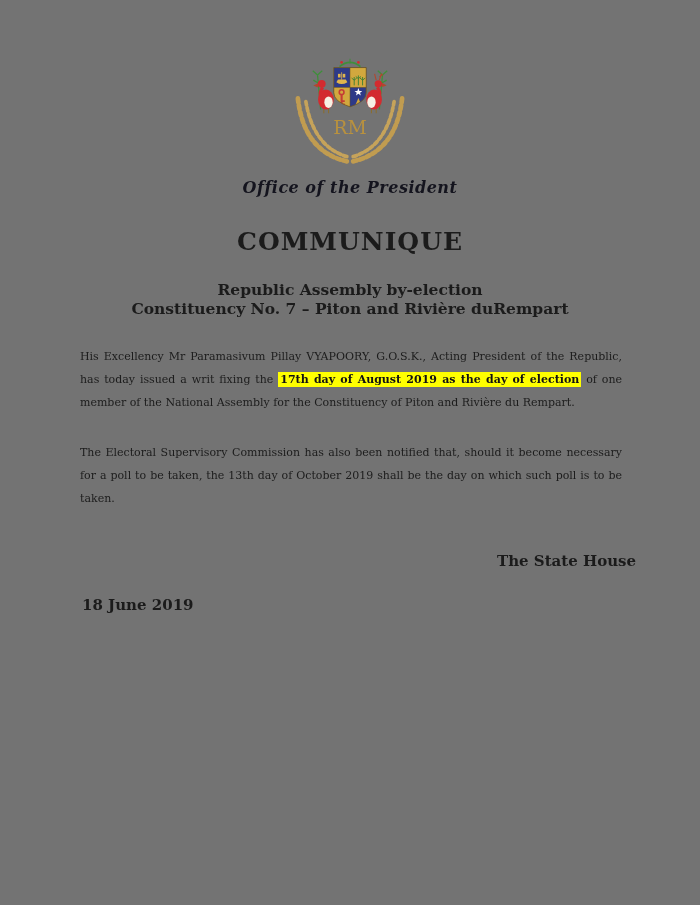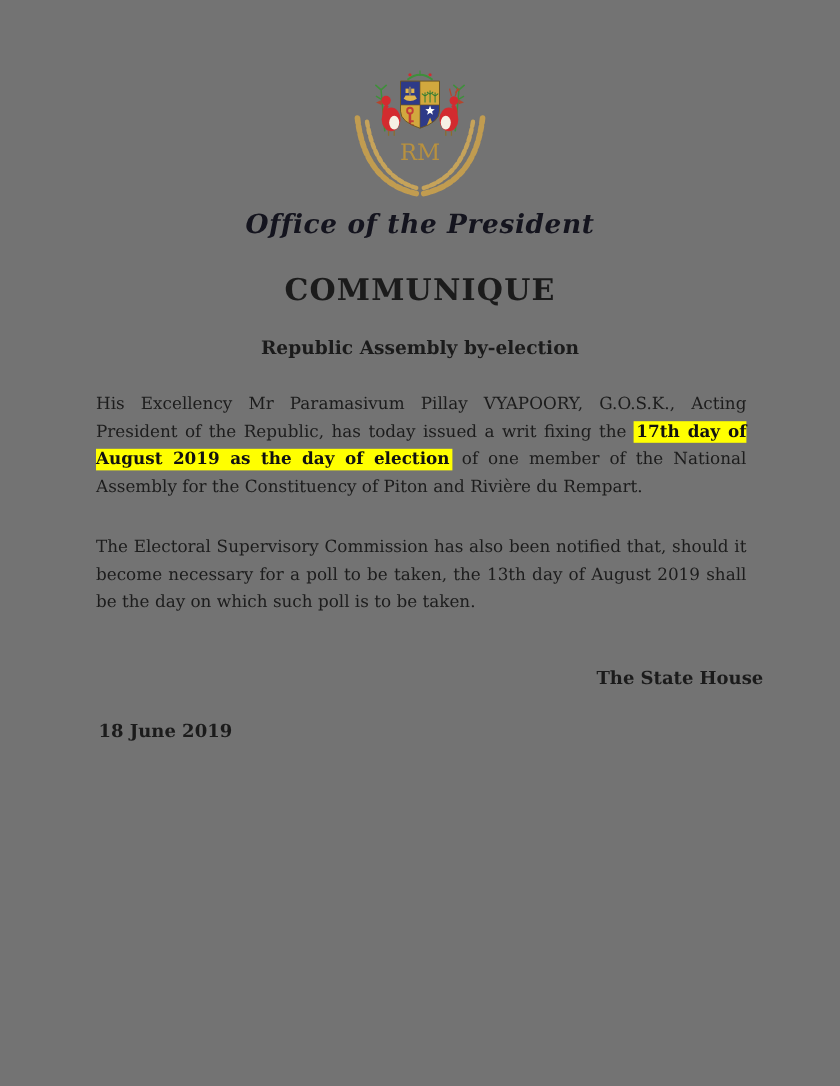--- a/index.html
+++ b/index.html
@@ -12,37 +12,37 @@
   .document { width:700px; height:905px; background:#737373; }
 
   .emblem-wrap { padding-top:55px; text-align:center; }
   .emblem { width:126px; height:110px; display:inline-block; }
   .wr1 { fill:none; stroke:#c19c50; stroke-width:9; stroke-dasharray:8 5; stroke-linecap:round; }
   .wr2 { fill:none; stroke:#c6a35a; stroke-width:7; stroke-dasharray:7 5; stroke-linecap:round; }
 
   .letterhead {
     margin-top:4px; text-align:center;
     font-style:italic; font-weight:bold;
-    font-size:22px; line-height:29px; color:#14141e;
+    font-size:16px; line-height:29px; color:#14141e;
     letter-spacing:0.5px;
   }
 
   .doc-title {
     margin-top:25px; text-align:center;
     font-weight:bold; font-size:25px; letter-spacing:1px; line-height:30px;
   }
 
   .subtitle {
     margin-top:23px; text-align:center;
     font-weight:bold; font-size:15.5px; line-height:19px;
   }
 
   .body-text {
     margin:27px 78px 0 80px;
-    font-size:14px; line-height:23px;
+    font-size:11px; line-height:23px;
     text-align:justify; color:#1c1c1c;
   }
   .para2 { margin-top:27px; }
   .hl {
     background:#ffff00; font-weight:bold; color:#111;
     padding:1px 2px;
   }
 
   .signature {
     margin:42px 0 0 475px;
@@ -140,25 +140,26 @@
   </div>
 
   <div class="letterhead">
     <div>Office of the President</div>
   </div>
 
   <div class="doc-title">COMMUNIQUE</div>
 
   <div class="subtitle">
     <div>Republic Assembly by-election</div>
+    <div>Constituency No. 7 – Piton and Rivière duRempart</div>
   </div>
 
   <div class="body-text">
     <p class="para1"><span>His Excellency Mr Paramasivum Pillay VYAPOORY, G.O.S.K., Acting President of the Republic, has today issued a writ fixing the </span><span class="hl" style="background:#ffff00">17th day of August 2019 as the day of election</span><span> of one member of the National Assembly for the Constituency of Piton and Rivière du Rempart.</span></p>
-    <p class="para2">The Electoral Supervisory Commission has also been notified that, should it become necessary for a poll to be taken, the 13th day of August 2019 shall be the day on which such poll is to be taken.</p>
+    <p class="para2">The Electoral Supervisory Commission has also been notified that, should it become necessary for a poll to be taken, the 13th day of October 2019 shall be the day on which such poll is to be taken.</p>
   </div>
 
   <div class="signature">
     <div class="sig-line1">The State House</div>
   </div>
 
   <div class="dateline">18 June 2019</div>
 
 </div>
 

